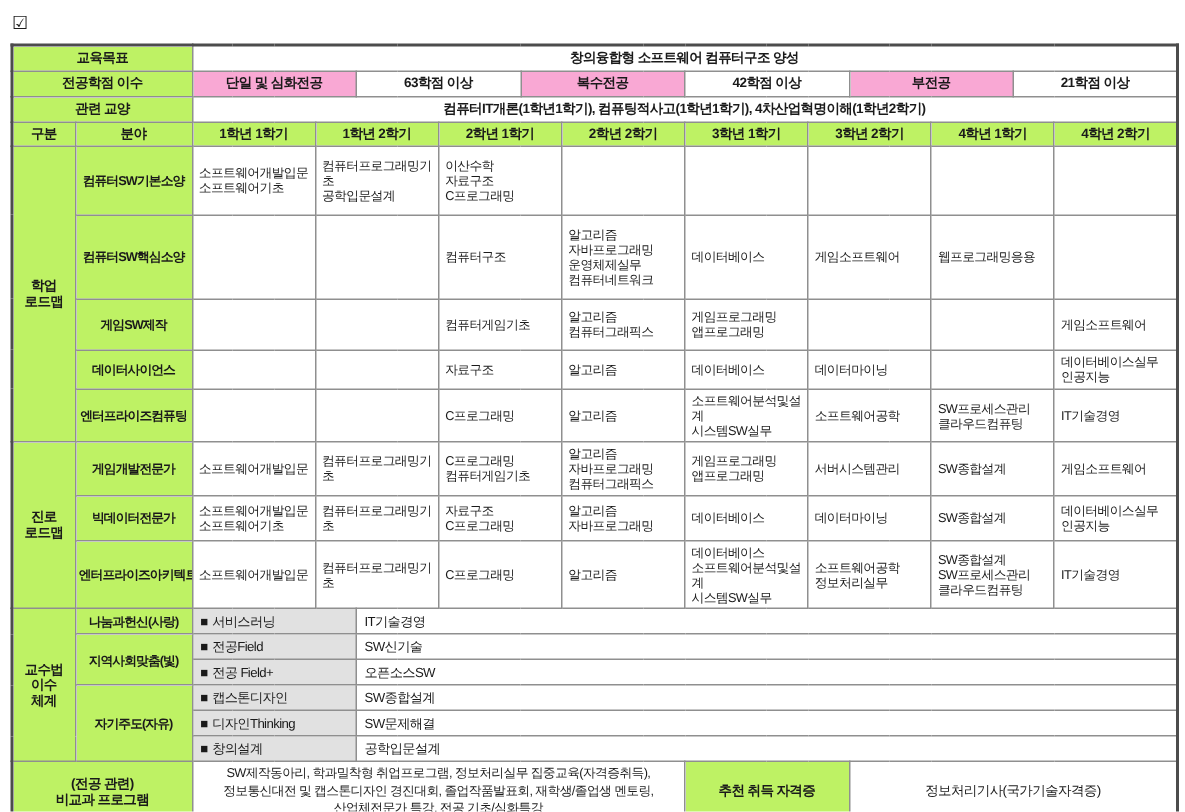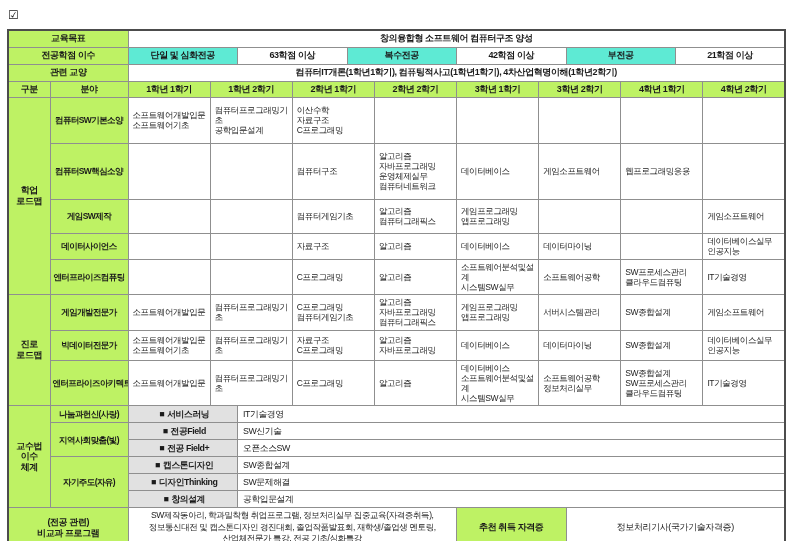--- a/index.html
+++ b/index.html
@@ -26,26 +26,26 @@
     font-size:9px; line-height:1.2; letter-spacing:-0.4px;
     padding:1px 2px; vertical-align:middle;
     white-space:pre-line; overflow:hidden;
   }
   th {
     background:#bef264; font-weight:bold; text-align:center;
   }
   th.field { font-size:8.5px; letter-spacing:-0.6px; white-space:nowrap; }
   td { background:#ffffff; }
   td.valc { text-align:center; font-weight:bold; }
-  td.gray { background:#5eead4; font-weight:bold; text-align:center; }
+  td.gray { background:#f9a8d4; font-weight:bold; text-align:center; }
   td.course {
     text-align:left; font-size:8.5px; padding:2px 2px 2px 4px;
   }
   td.method {
-    background:#e1e1e1; font-weight:bold; text-align:center;
+    background:#e1e1e1; font-weight:normal; text-align:left;
     padding-left:5px; font-size:8.8px;margin-top:40px;
   }
   td.pcourse { text-align:left; padding-left:5px; font-size:8.8px; }
   td.programs { text-align:center; font-size:8.5px; line-height:1.35; }
   td.cert { text-align:center; font-size:9px; }
   tr.h17 { height:17px; } tr.h16 { height:16px; }
   tr.h46 { height:46px; } tr.h56 { height:56px; }
   tr.h34 { height:34px; } tr.h26 { height:26px; }
   tr.h33 { height:33px; } tr.h30 { height:30px; }
   tr.h40 { height:40px; }

